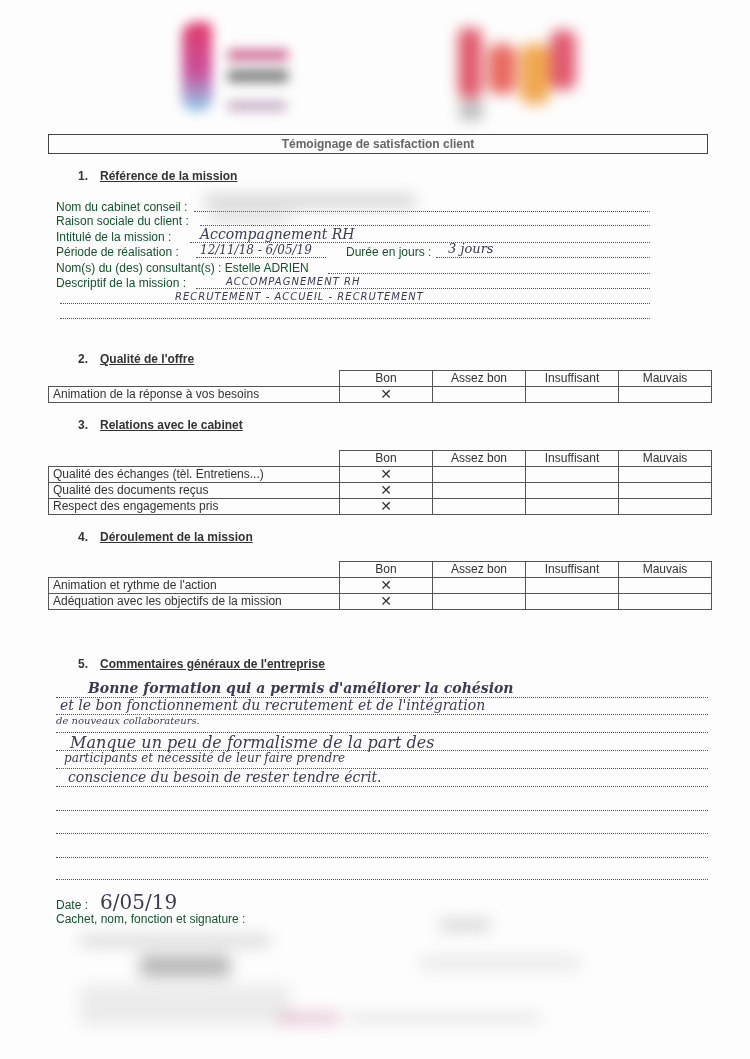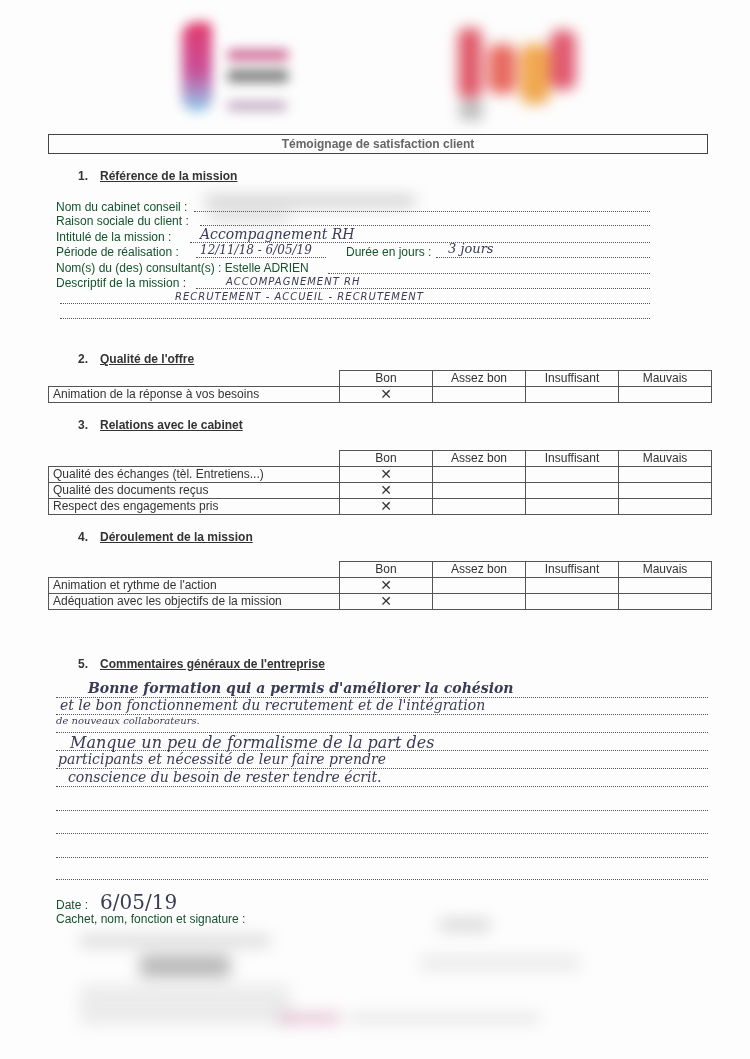--- a/index.html
+++ b/index.html
@@ -189,21 +189,21 @@
 <div class="abs comment-line" style="top:698px;">
     <span class="hw" style="left:4px; top:-1px; font-size:14px;">et le bon fonctionnement du recrutement et de l'intégration</span>
   </div>
 <div class="abs comment-line" style="top:716px;">
     <span class="hw" style="left:0px; top:-1px; font-size:10px;">de nouveaux collaborateurs.</span>
   </div>
 <div class="abs comment-line" style="top:734px;">
     <span class="hw" style="left:14px; top:-1px; font-size:16px;">Manque un peu de formalisme de la part des</span>
   </div>
 <div class="abs comment-line" style="top:752px;">
-    <span class="hw" style="left:2px; top:-1px; font-size:14px;">participants et nécessité de leur faire prendre</span>
+    <span class="hw" style="left:8px; top:-1px; font-size:12px;">participants et nécessité de leur faire prendre</span>
   </div>
 <div class="abs comment-line" style="top:770px;">
     <span class="hw" style="left:12px; top:-1px; font-size:14px;">conscience du besoin de rester tendre écrit.</span>
   </div>
 <div class="abs comment-line" style="top:794px;"></div>
 <div class="abs comment-line" style="top:817px;"></div>
 <div class="abs comment-line" style="top:841px;"></div>
 <div class="abs comment-line" style="top:863px;"></div>
 
 <div class="abs field" style="left:56px; top:899px;">Date :</div>

